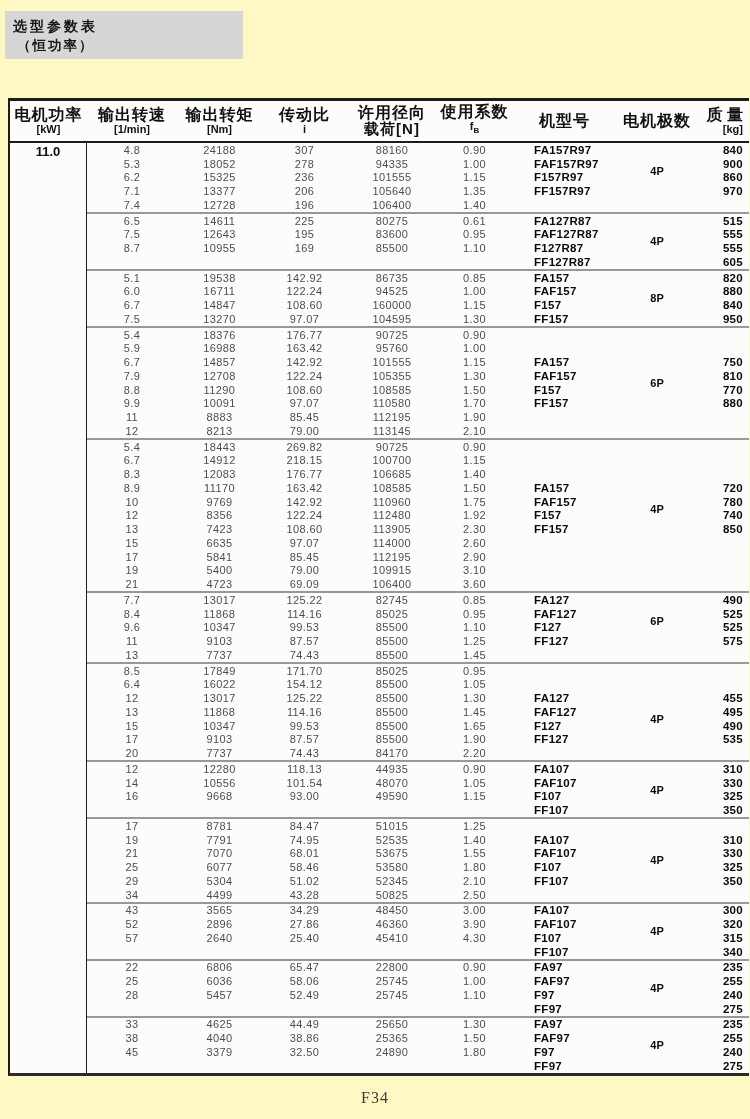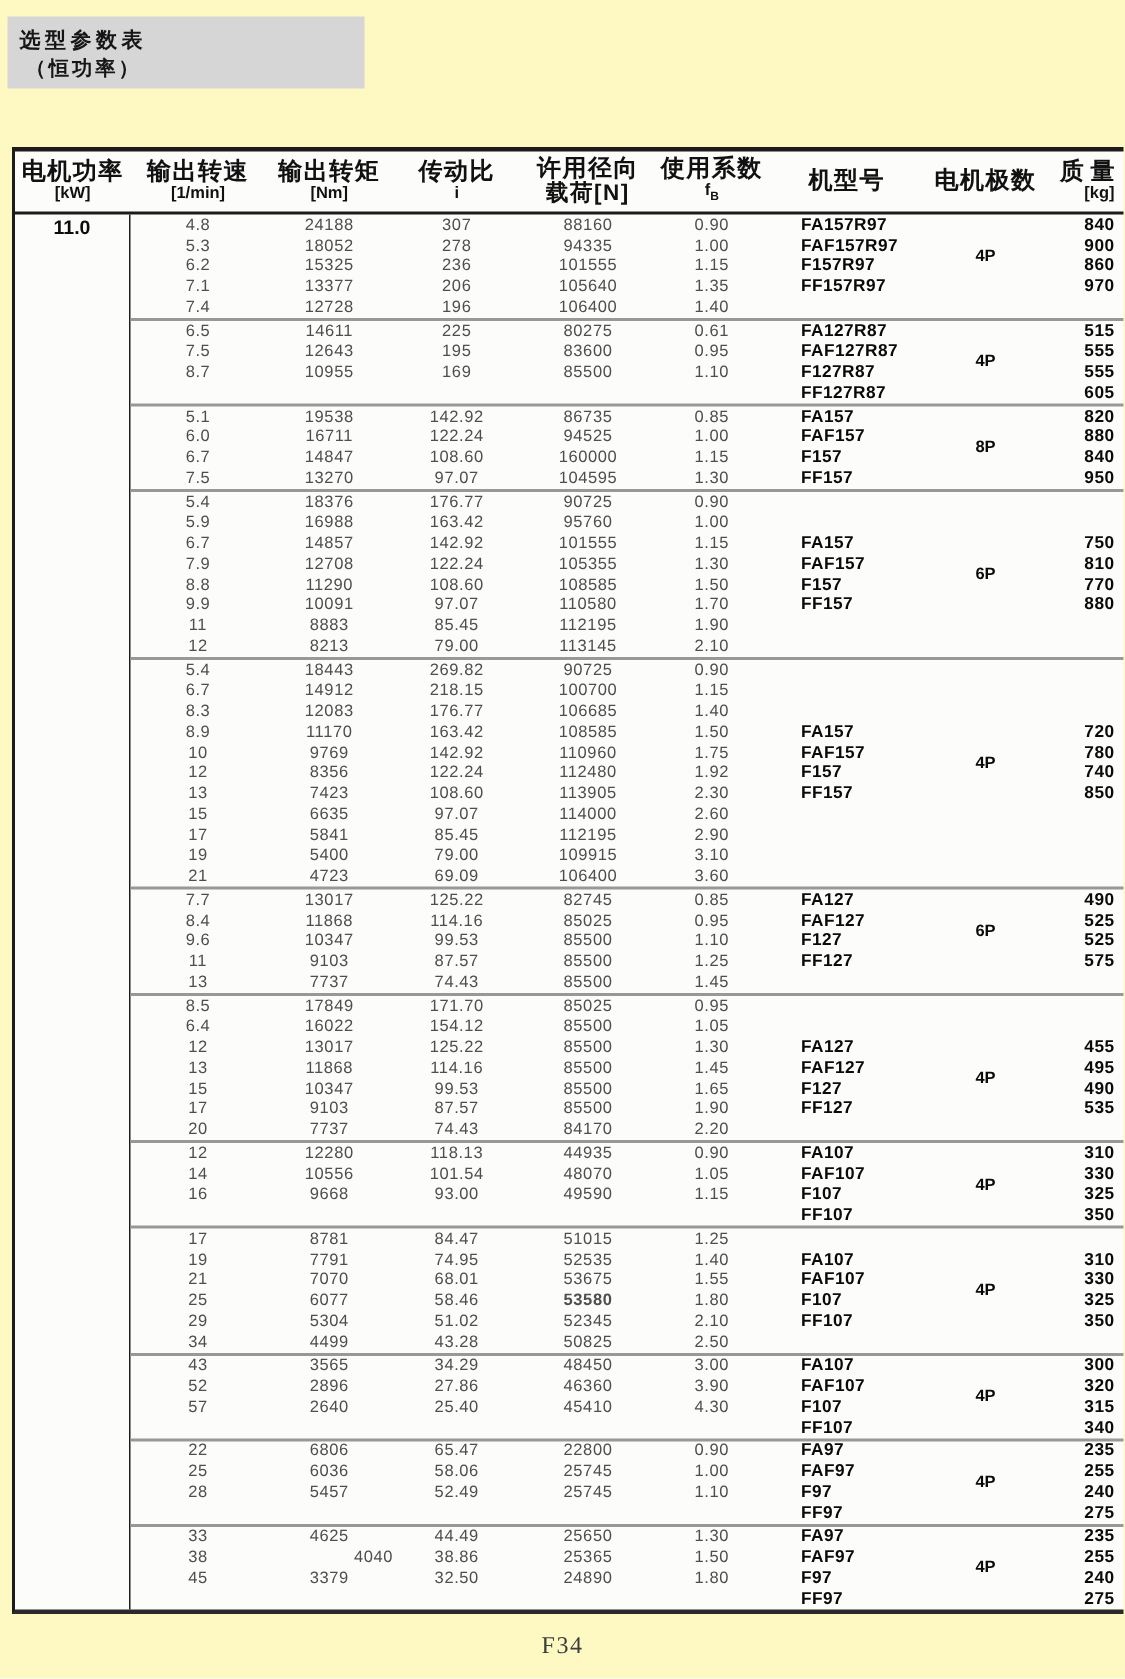--- a/index.html
+++ b/index.html
@@ -468,21 +468,21 @@
             <div class="num" style="grid-area: 2 / 4;">52535</div>
             <div class="num" style="grid-area: 2 / 5;">1.40</div>
             <div class="num" style="grid-area: 3 / 1;">21</div>
             <div class="num" style="grid-area: 3 / 2;">7070</div>
             <div class="num" style="grid-area: 3 / 3;">68.01</div>
             <div class="num" style="grid-area: 3 / 4;">53675</div>
             <div class="num" style="grid-area: 3 / 5;">1.55</div>
             <div class="num" style="grid-area: 4 / 1;">25</div>
             <div class="num" style="grid-area: 4 / 2;">6077</div>
             <div class="num" style="grid-area: 4 / 3;">58.46</div>
-            <div class="num" style="grid-area: 4 / 4; font-weight: bold;">53580</div>
+            <div class="num" style="grid-area: 4 / 4;">53580</div>
             <div class="num" style="grid-area: 4 / 5;">1.80</div>
             <div class="num" style="grid-area: 5 / 1;">29</div>
             <div class="num" style="grid-area: 5 / 2;">5304</div>
             <div class="num" style="grid-area: 5 / 3;">51.02</div>
             <div class="num" style="grid-area: 5 / 4;">52345</div>
             <div class="num" style="grid-area: 5 / 5;">2.10</div>
             <div class="num" style="grid-area: 6 / 1;">34</div>
             <div class="num" style="grid-area: 6 / 2;">4499</div>
             <div class="num" style="grid-area: 6 / 3;">43.28</div>
             <div class="num" style="grid-area: 6 / 4;">50825</div>
@@ -549,21 +549,21 @@
             <div class="weight" style="grid-area: 4 / 8;">275</div>
             <div class="poles" style="grid-area: 1 / 7 / span 4;">4P</div>
           </div>
           <div class="group" style="grid-template-rows: repeat(4, 13.75px);">
             <div class="num" style="grid-area: 1 / 1;">33</div>
             <div class="num" style="grid-area: 1 / 2;">4625</div>
             <div class="num" style="grid-area: 1 / 3;">44.49</div>
             <div class="num" style="grid-area: 1 / 4;">25650</div>
             <div class="num" style="grid-area: 1 / 5;">1.30</div>
             <div class="num" style="grid-area: 2 / 1;">38</div>
-            <div class="num" style="grid-area: 2 / 2; text-align: right;">4040</div>
+            <div class="num" style="grid-area: 2 / 2;">4040</div>
             <div class="num" style="grid-area: 2 / 3;">38.86</div>
             <div class="num" style="grid-area: 2 / 4;">25365</div>
             <div class="num" style="grid-area: 2 / 5;">1.50</div>
             <div class="num" style="grid-area: 3 / 1;">45</div>
             <div class="num" style="grid-area: 3 / 2;">3379</div>
             <div class="num" style="grid-area: 3 / 3;">32.50</div>
             <div class="num" style="grid-area: 3 / 4;">24890</div>
             <div class="num" style="grid-area: 3 / 5;">1.80</div>
             <div class="model" style="grid-area: 1 / 6;">FA97</div>
             <div class="weight" style="grid-area: 1 / 8;">235</div>

